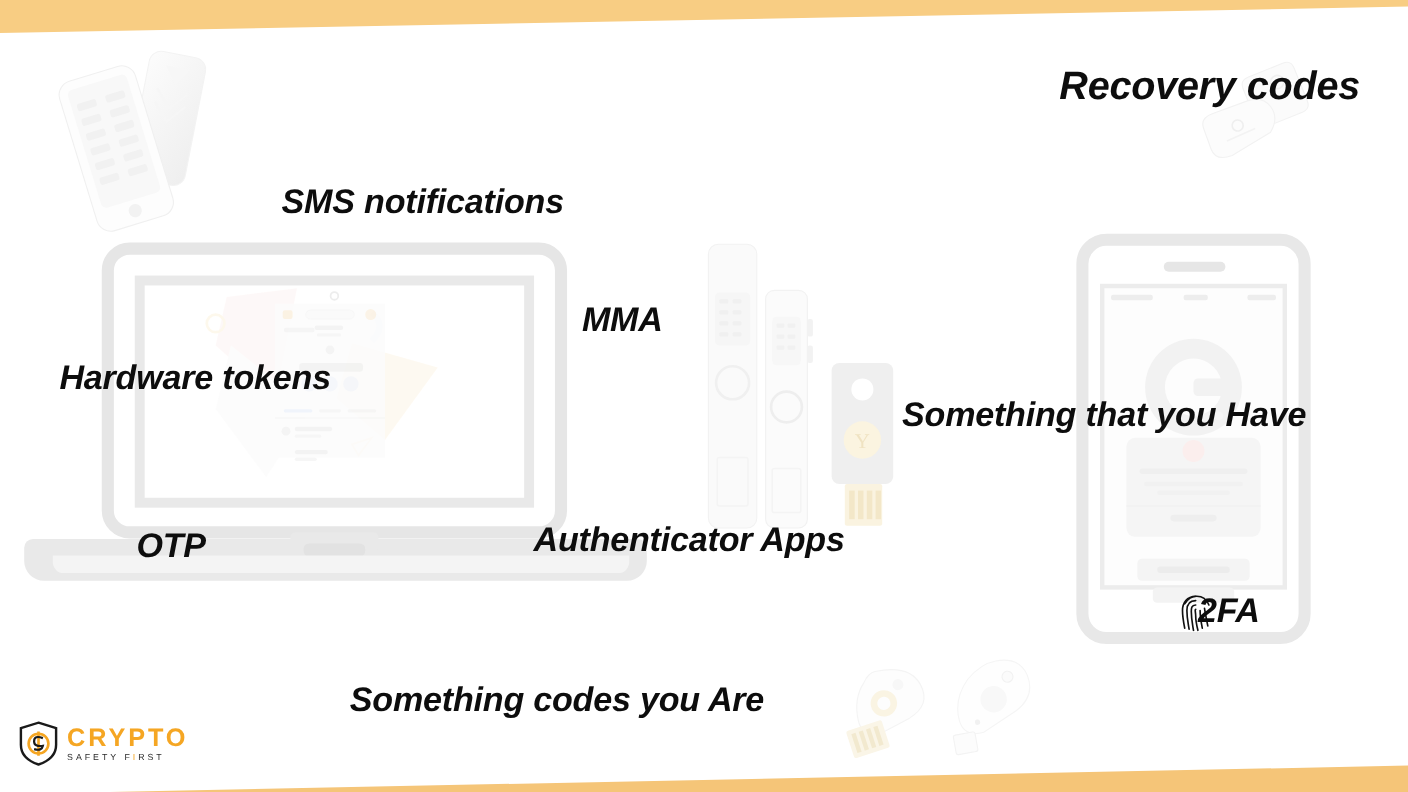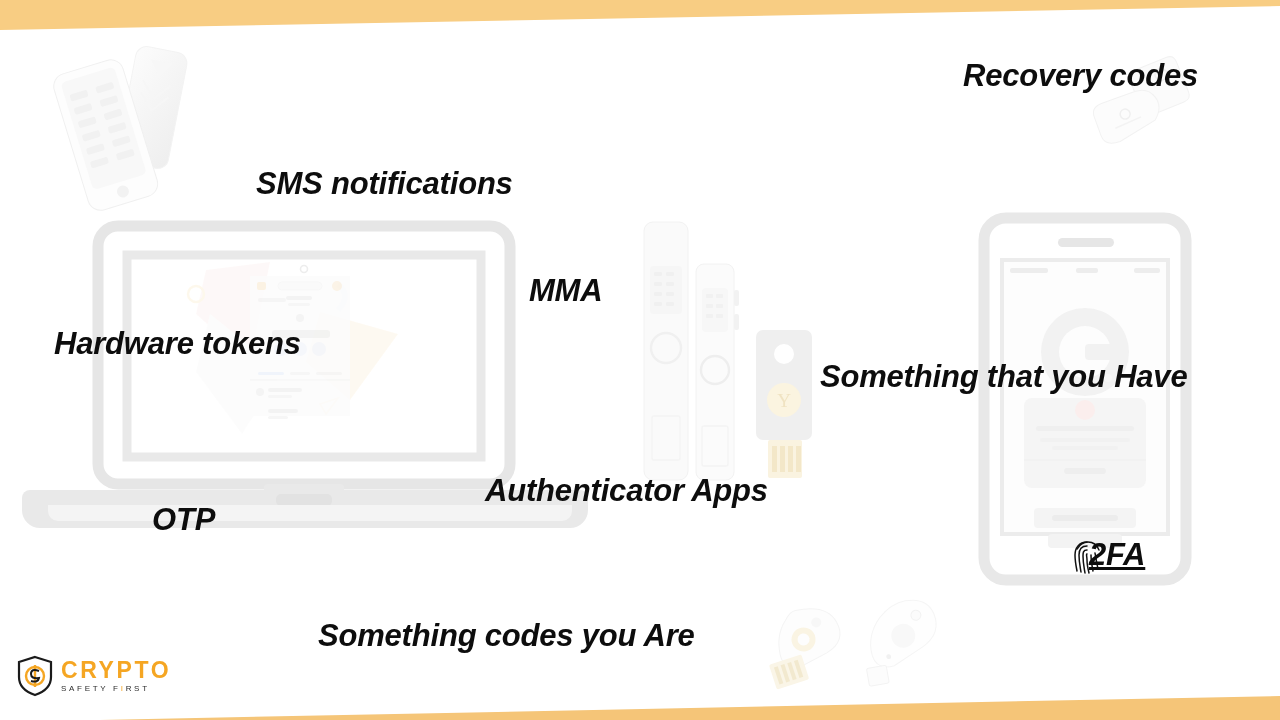--- a/index.html
+++ b/index.html
@@ -25,29 +25,29 @@
   .label{
     position:absolute;
     color:#0d0d0d;
     font-style:italic;
     font-weight:bold;
     white-space:nowrap;
     letter-spacing:-0.2px;
     line-height:1;
   }
   .l-sms        {left:256px; top:120px; font-size:31px;margin-top:48px;}
-  .l-recovery   {left:963px; top:60px;  font-size:31px;}
+  .l-recovery   {left:963px; top:60px;  font-size:36px;}
   .l-know       {left:615px; top:185px; font-size:31px;}
   .l-mma        {left:529px; top:275px; font-size:31px;text-align:right;}
   .l-hardware   {left:54px;  top:328px; font-size:31px;text-align:center;}
   .l-have       {left:820px; top:361px; font-size:31px;}
   .l-auth       {left:485px; top:475px; font-size:31px;}
-  .l-otp        {left:124px; top:504px; font-size:31px;margin-left:28px;}
+  .l-otp        {left:124px; top:480px; font-size:31px;}
   .l-are        {left:318px; top:620px; font-size:31px;}
-  .l-2fa        {left:1089px;top:539px; font-size:31px;text-decoration:underline;}
+  .l-2fa        {left:1089px;top:539px; font-size:31px;}
 
   
   .fingerprint{position:absolute;left:1070px;top:536px;width:34px;height:40px;}
   .fingerprint svg{display:block;width:100%;height:100%;}
 
   
   .logo{position:absolute;left:16px;top:655px;display:flex;align-items:center;gap:7px;}
   .logo-shield{width:38px;height:42px;flex:0 0 auto;}
   .logo-shield svg{display:block;width:100%;height:100%;}
   .logo-text{display:flex;flex-direction:column;justify-content:center;}

